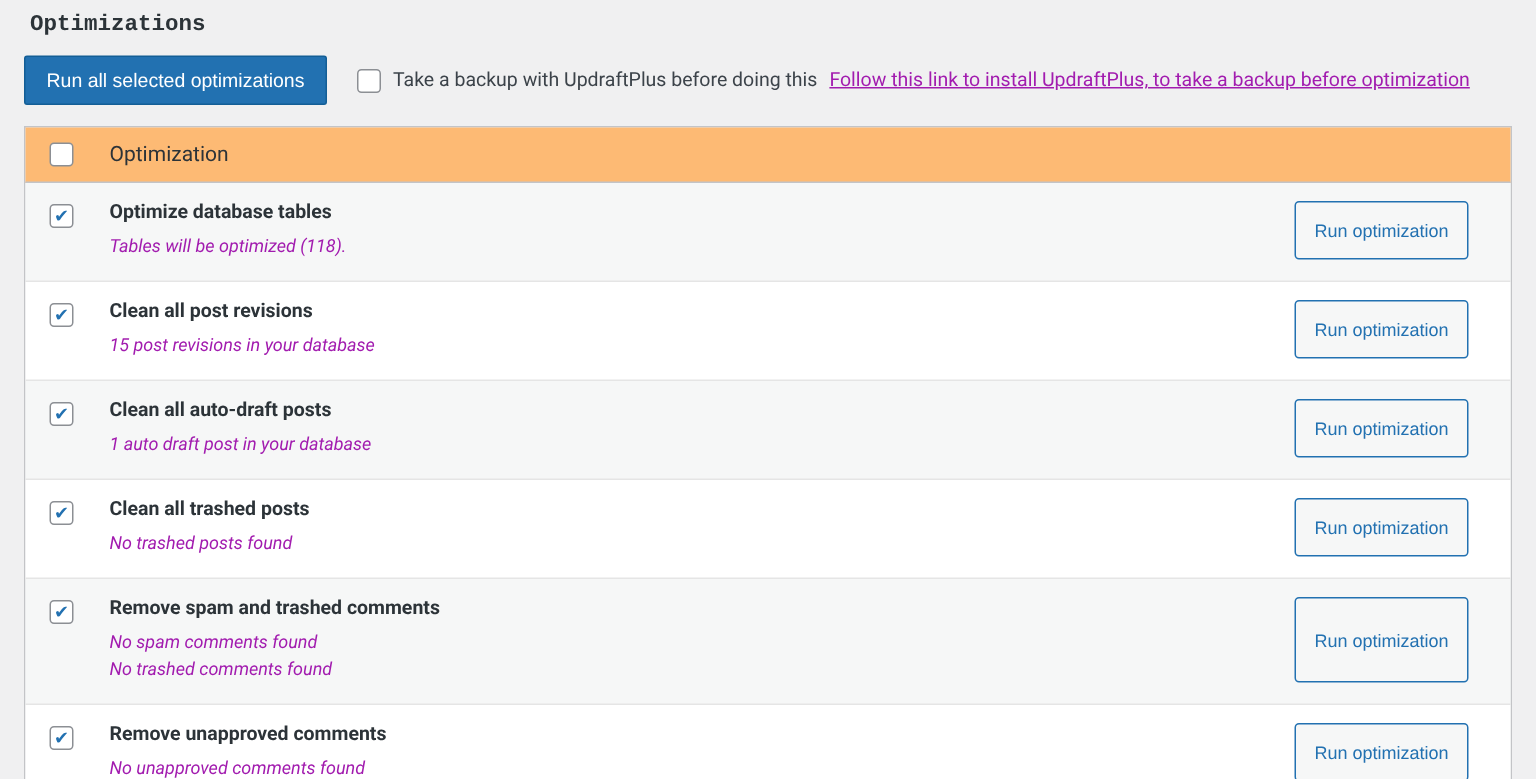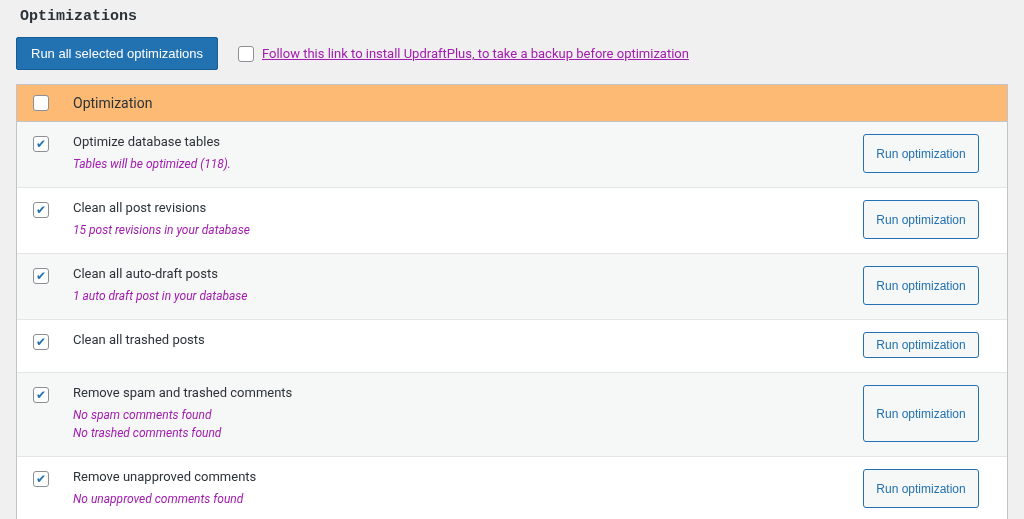--- a/index.html
+++ b/index.html
@@ -84,21 +84,21 @@
       display: flex;
       padding: 12px 16px 14px 16px;
       border-bottom: 1px solid #e5e5e5;
       background: #fff;
     }
     .row.alt { background: #f6f7f7; }
     .row:last-child { border-bottom: none; }
     .row .col-chk { padding-top: 2px; }
     .opt-title {
       font-size: 13px;
-      font-weight: 400;
+      font-weight: 700;
       color: #2c3338;
       margin-bottom: 6px;
     }
     .opt-sub {
       font-size: 12px;
       color: #a21caf;
       font-style: italic;
       line-height: 1.5;
     }
     .opt-sub-line { display: block; }
@@ -115,20 +115,21 @@
   </style>
 </head>
 <body>
 
 <div class="page-title">Optimizations</div>
 
 <div class="top-bar">
   <button class="btn-primary">Run all selected optimizations</button>
   <div class="backup-group">
     <span class="chk"></span>
+    <span>Take a backup with UpdraftPlus before doing this</span>
     <a href="#">Follow this link to install UpdraftPlus, to take a backup before optimization</a>
   </div>
 </div>
 
 <div class="table-wrap">
   <div class="thead">
     <div class="col-chk">
       <span class="chk"></span>
     </div>
     <div class="col-main">
@@ -178,20 +179,23 @@
         <div class="col-act">
           <button class="btn-outline">Run optimization</button>
         </div>
       </div>
       <div class="row">
         <div class="col-chk">
           <span class="chk checked"></span>
         </div>
         <div class="col-main">
           <div class="opt-title">Clean all trashed posts</div>
+          <div class="opt-sub">
+            <span class="opt-sub-line">No trashed posts found</span>
+          </div>
         </div>
         <div class="col-act">
           <button class="btn-outline">Run optimization</button>
         </div>
       </div>
       <div class="row alt">
         <div class="col-chk">
           <span class="chk checked"></span>
         </div>
         <div class="col-main">

